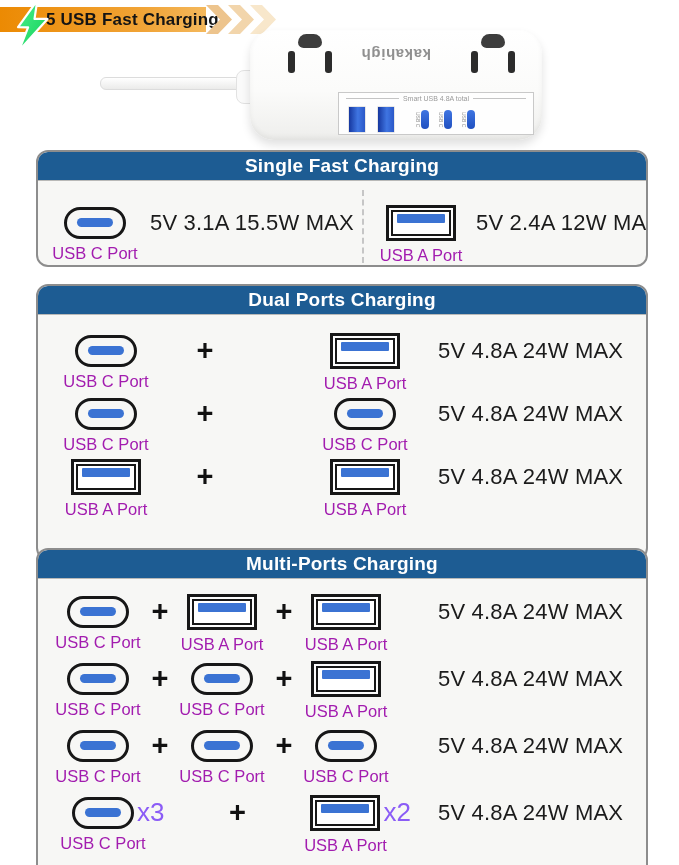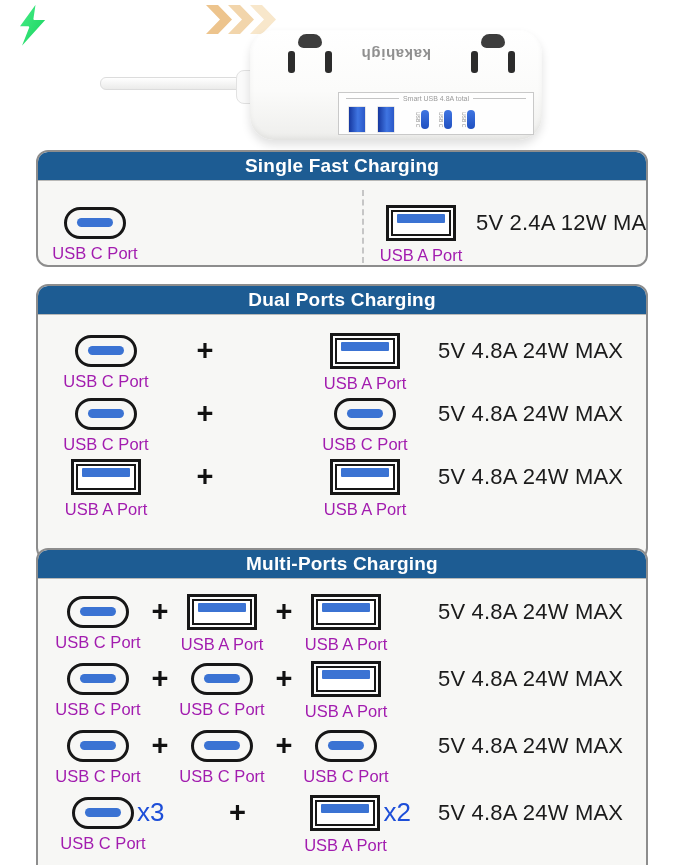--- a/index.html
+++ b/index.html
@@ -52,21 +52,21 @@
   .panel-b{position:relative;}
 
   .val{font-size:22px;color:#1b1b1b;white-space:nowrap;letter-spacing:.2px;}
   .plus{font-size:29px;font-weight:bold;color:#111;text-align:center;line-height:1;}
 
   .figw{display:flex;justify-content:center;}
   .fig{display:flex;align-items:center;}
   .icwrap{position:relative;}
   .flabel{position:absolute;top:100%;left:50%;transform:translateX(-50%);margin-top:5px;
           font-size:16.5px;color:#a21caf;white-space:nowrap;}
-  .mult{font-size:26px;color:#1d4ed8;margin-left:3px;text-align:center;}
+  .mult{font-size:26px;color:#8b5cf6;margin-left:3px;text-align:center;}
 
   
   .pc{width:62px;height:32px;border:3px solid #171717;border-radius:17px;box-sizing:border-box;
       display:flex;align-items:center;justify-content:center;background:transparent;}
   .pc-in{width:36px;height:9px;border-radius:5px;background:#3b73d3;}
   .pa{width:70px;height:36px;border:3px solid #171717;box-sizing:border-box;background:#fcfcfc;padding:2px;}
   .pa-in{border:2px solid #171717;height:100%;box-sizing:border-box;background:#fff;padding:2px 4px 0;}
   .pa-bar{height:9px;background:#3b73d3;border-radius:1px;}
 
   
@@ -91,20 +91,23 @@
   .p3 .val{margin-left:auto;width:196px;margin-right:12px;}
   .p3 .wide .figw-a{width:auto;}
   .p3 .wide>.figw-a:first-child{margin-left:20px;}
   .p3 .wide>.plus{width:30px;margin:0 58px;}
 </style>
 </head>
 <body>
 
 <div class="page">
 
+  <div class="banner">
+    <span class="banner-label">5 USB Fast Charging</span>
+  </div>
   <svg class="bolt" viewBox="0 0 46 54">
     <defs>
       <linearGradient id="bg" x1="0" y1="0" x2="1" y2="1">
         <stop offset="0" stop-color="#4df08d"></stop>
           <stop offset="1" stop-color="#10cf57"></stop>
       </linearGradient>
     </defs>
     <path d="M29 2 L8 27 L18 28 L7 51 L38 21 L25 20 Z" fill="url(#bg)" stroke="#ffffff" stroke-width="2.2" stroke-linejoin="round" transform="rotate(-4 23 27)"></path>
   </svg>
   <svg class="chevrons" viewBox="0 0 72 31">
@@ -160,20 +163,21 @@
             <div class="figw">
               <div class="fig">
                 <div class="icwrap">
                   <div class="pc">
                     <div class="pc-in"></div>
                   </div>
                   <span class="flabel">USB C Port</span>
                 </div>
               </div>
             </div>
+            <div class="val">5V 3.1A 15.5W MAX</div>
           </div>
           <div class="divider"></div>
           <div class="cell cell1">
             <div class="figw">
               <div class="fig">
                 <div class="icwrap">
                   <div class="pa">
                     <div class="pa-in">
                       <div class="pa-bar"></div>
                     </div>

